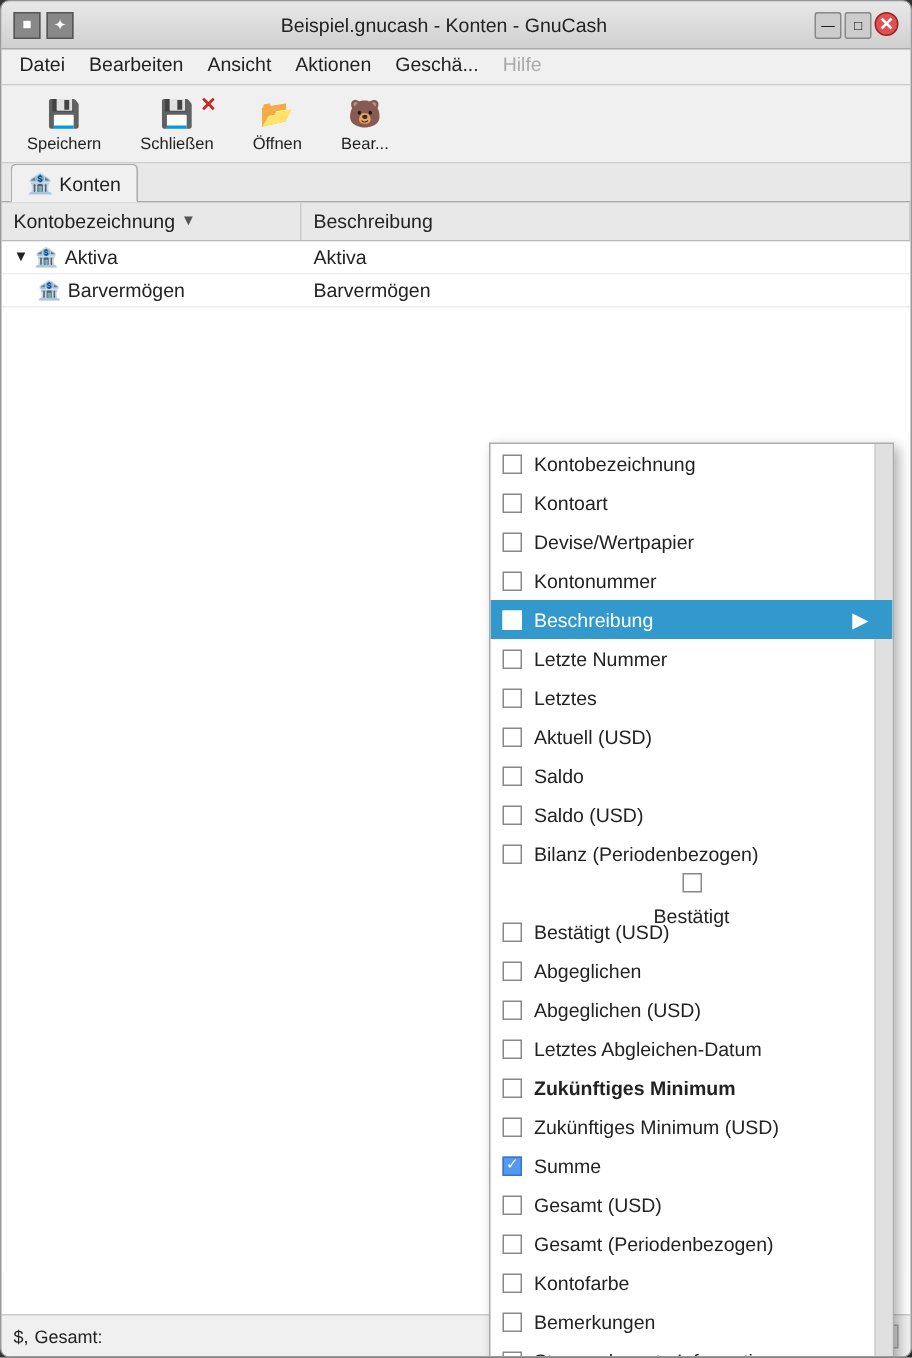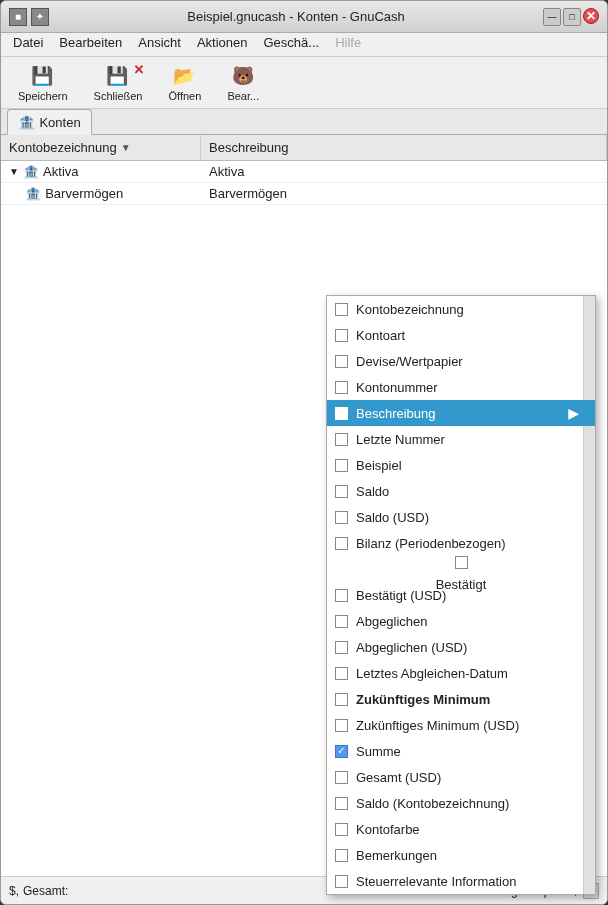--- a/index.html
+++ b/index.html
@@ -436,21 +436,25 @@
             <div class="check-box"></div>
             <span>Beschreibung</span>
             <span style="position: absolute; right: 16px; top: 50%; transform: translateY(-50%); color: white; font-size: 14px;">▶</span>
           </div>
           <div class="dropdown-item" style="position: relative;">
             <div class="check-box"></div>
             <span>Letzte Nummer</span>
           </div>
           <div class="dropdown-item" style="position: relative;">
             <div class="check-box"></div>
-            <span>Beispiel</span>
+            <span>Letztes</span>
+          </div>
+          <div class="dropdown-item" style="position: relative;">
+            <div class="check-box"></div>
+            <span>Aktuell (USD)</span>
           </div>
           <div class="dropdown-item" style="position: relative;">
             <div class="check-box"></div>
             <span>Saldo</span>
           </div>
           <div class="dropdown-item" style="position: relative;">
             <div class="check-box"></div>
             <span>Saldo (USD)</span>
           </div>
           <div class="dropdown-item" style="position: relative;">
@@ -488,21 +492,21 @@
           <div class="dropdown-item" style="position: relative;">
             <div class="check-box checked"></div>
             <span>Summe</span>
           </div>
           <div class="dropdown-item" style="position: relative;">
             <div class="check-box"></div>
             <span>Gesamt (USD)</span>
           </div>
           <div class="dropdown-item" style="position: relative;">
             <div class="check-box"></div>
-            <span>Saldo (Kontobezeichnung)</span>
+            <span>Gesamt (Periodenbezogen)</span>
           </div>
           <div class="dropdown-item" style="position: relative;">
             <div class="check-box"></div>
             <span>Kontofarbe</span>
           </div>
           <div class="dropdown-item" style="position: relative;">
             <div class="check-box"></div>
             <span>Bemerkungen</span>
           </div>
           <div class="dropdown-item" style="position: relative;">

